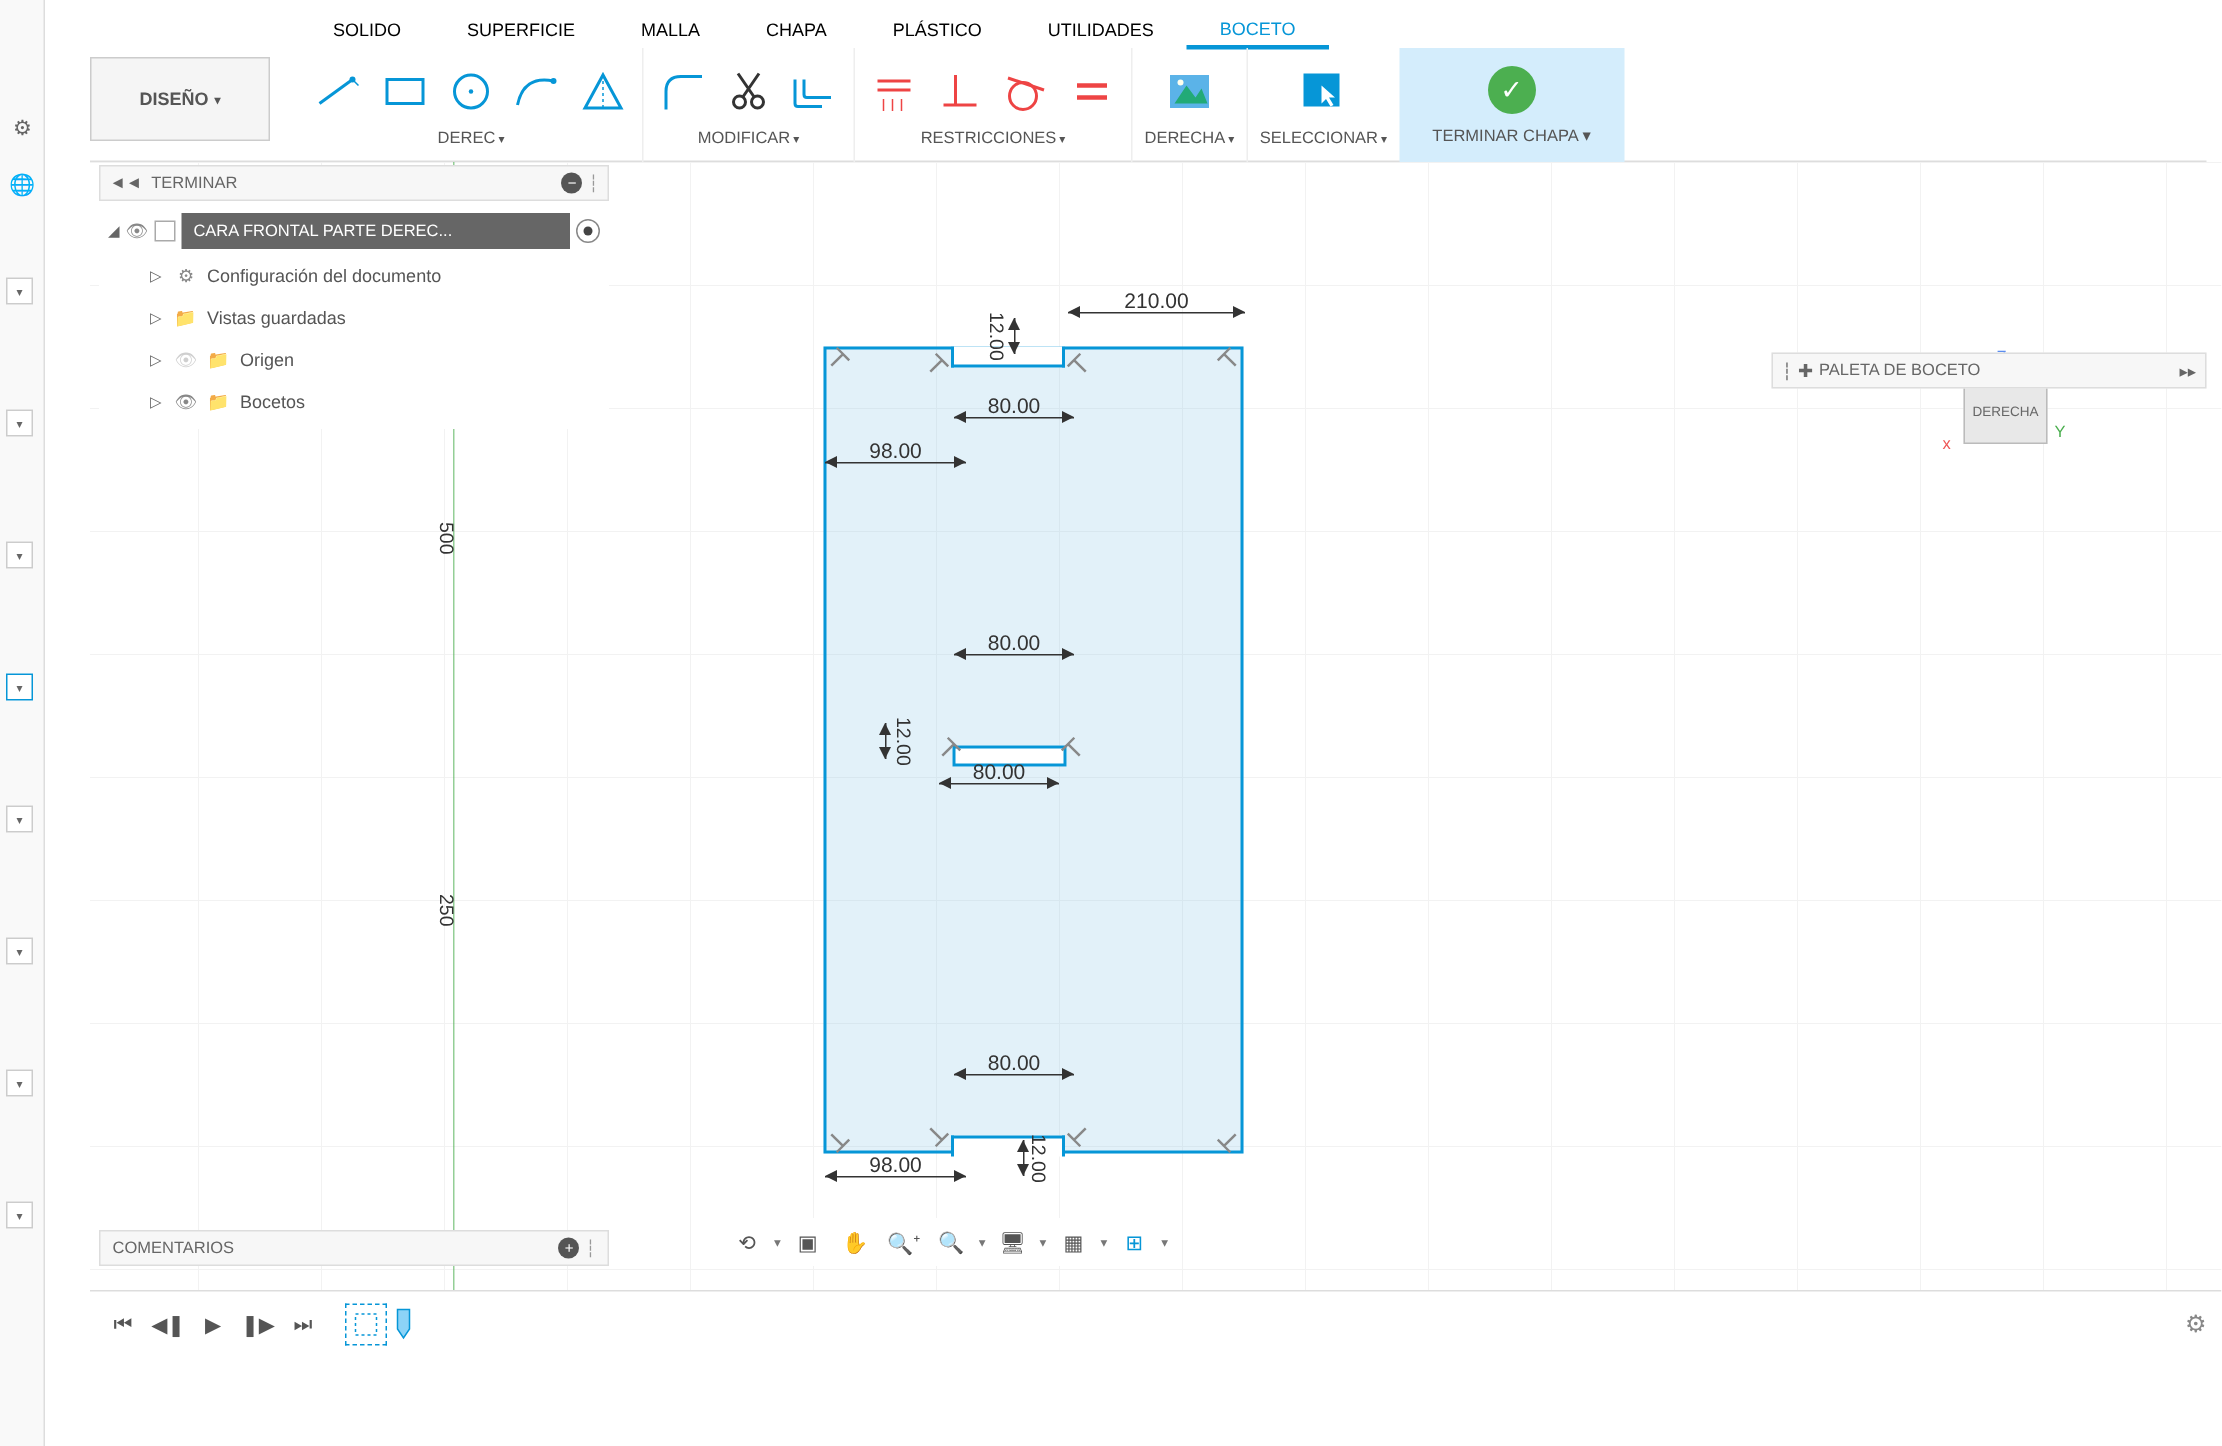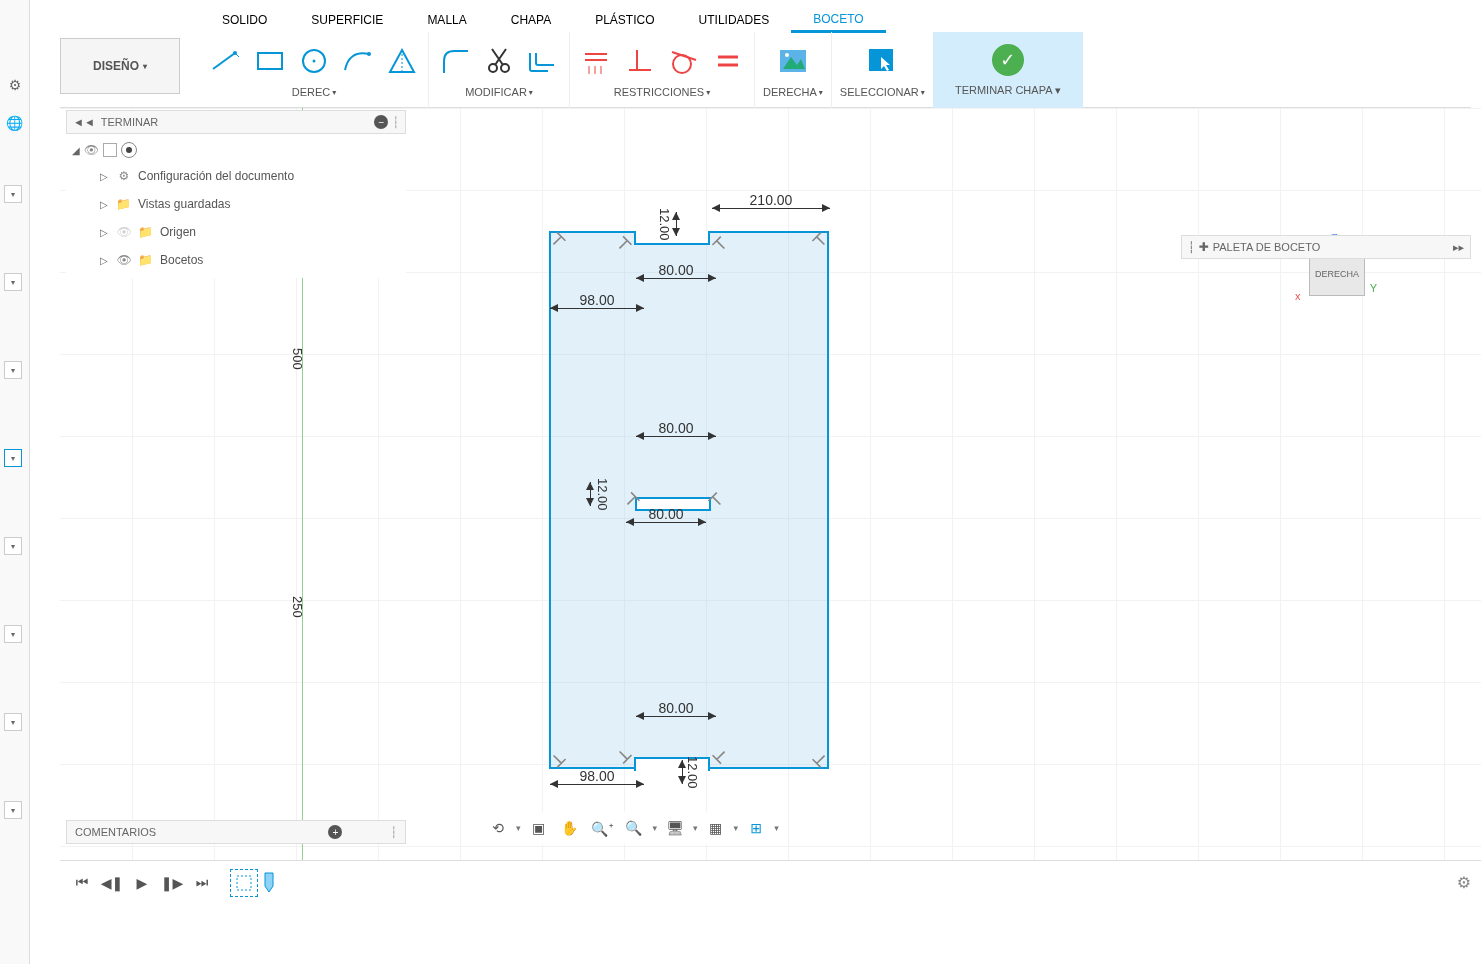--- a/index.html
+++ b/index.html
@@ -58,21 +58,21 @@
 .dim-line-h::before { content: ""; position: absolute; left: 0; top: -4px; border-right: 8px solid #333; border-top: 4px solid transparent; border-bottom: 4px solid transparent; }
 .dim-line-h::after { content: ""; position: absolute; right: 0; top: -4px; border-left: 8px solid #333; border-top: 4px solid transparent; border-bottom: 4px solid transparent; }
 .dim-v { writing-mode: vertical-rl; }
 .dim-v-line { width: 1px; background: #333; position: relative; }
 .dim-v-line::before { content: ""; position: absolute; top: 0; left: -4px; border-bottom: 8px solid #333; border-left: 4px solid transparent; border-right: 4px solid transparent; }
 .dim-v-line::after { content: ""; position: absolute; bottom: 0; left: -4px; border-top: 8px solid #333; border-left: 4px solid transparent; border-right: 4px solid transparent; }
 
 .axis-label { position: absolute; font-size: 13px; color: #333; writing-mode: vertical-rl; }
 
 
-.comments-bar { position: absolute; left: 66px; bottom: 120px; width: 340px; background: #f7f7f7; border: 1px solid #ddd; height: 24px; display: flex; align-items: center; padding: 0 8px; font-size: 11px; color: #666; gap: 44px; }
+.comments-bar { position: absolute; left: 66px; bottom: 120px; width: 340px; background: #f7f7f7; border: 1px solid #ddd; height: 24px; display: flex; align-items: center; padding: 0 8px; font-size: 11px; color: #666; }
 .comments-bar .plus { margin-left: auto; background: #555; color: #fff; width: 14px; height: 14px; border-radius: 50%; display: flex; align-items: center; justify-content: center; font-size: 10px; cursor: pointer; margin-right:4px; }
 
 
 .bottom-nav-tools { position: absolute; left: 480px; bottom: 120px; display: flex; gap: 4px; background: #fff; padding: 4px; border-radius: 4px; }
 .bottom-nav-tools .bt { width: 28px; height: 24px; display: flex; align-items: center; justify-content: center; color: #555; font-size: 14px; cursor: pointer; }
 
 
 .timeline { position: absolute; left: 60px; bottom: 60px; right: 0; height: 44px; border-top: 1px solid #ddd; background: #fff; display: flex; align-items: center; padding: 0 10px; gap: 6px; }
 .timeline .tbtn { width: 24px; height: 24px; display: flex; align-items: center; justify-content: center; color: #555; font-size: 14px; cursor: pointer; }
 .timeline .feature-icon { width: 28px; height: 28px; border: 1px dashed #0696d7; display: flex; align-items: center; justify-content: center; cursor: pointer; margin-left: 10px; }
@@ -338,20 +338,23 @@
     <span class="collapse">◄◄</span>
     <span>TERMINAR</span>
     <span class="plus">−</span>
     <span class="grip">┆</span>
   </div>
   <div class="nav-tree">
     <div style="display:flex;align-items:center;padding:4px 6px;gap:4px;">
       <span style="font-size:10px;color:#666;transform:rotate(0deg);">◢</span>
       <span style="color:#888;">👁</span>
       <span style="width:14px;height:14px;border:1px solid #aaa;display:inline-block;"></span>
+      <div class="nav-title-row" style="flex:1;">
+        <span>CARA FRONTAL PARTE DEREC...</span>
+      </div>
       <span class="radio" style="width:16px;height:16px;border-radius:50%;border:1px solid #888;display:flex;align-items:center;justify-content:center;">
           <span style="width:6px;height:6px;background:#444;border-radius:50%;"></span>
         </span>
     </div>
     <div class="nav-row" style="padding-left:34px;">
       <span class="tri">▷</span>
       <span class="ic">⚙</span>
       <span>Configuración del documento</span>
     </div>
     <div class="nav-row" style="padding-left:34px;">

